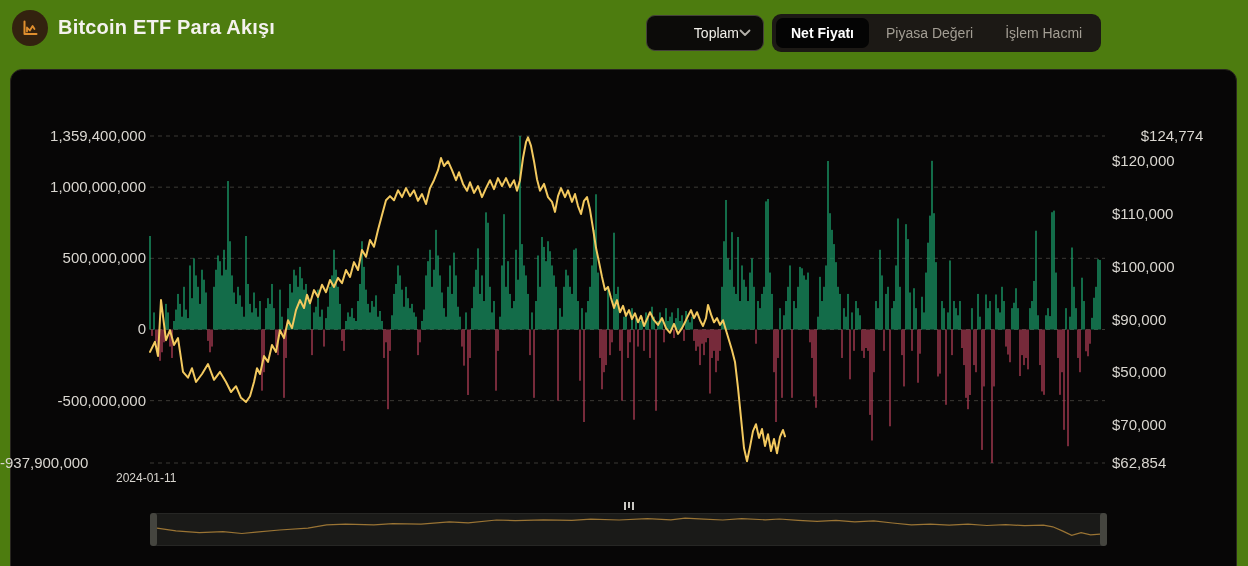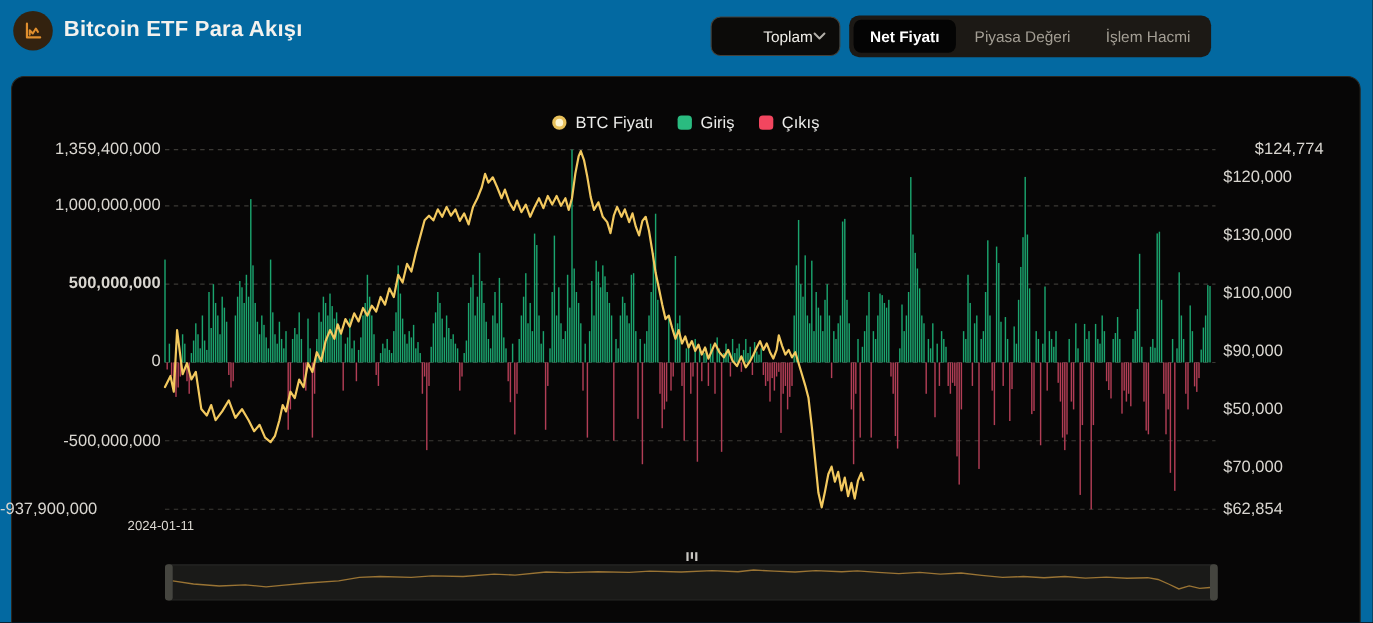--- a/index.html
+++ b/index.html
@@ -1,17 +1,17 @@
 <!DOCTYPE html>
 <html><head>
 <meta charset="utf-8">
 <style>
   html,body{margin:0;padding:0;background:#0f0d0a;width:1248px;height:566px;overflow:hidden;
     font-family:"Liberation Sans","DejaVu Sans",sans-serif;-webkit-font-smoothing:antialiased;}
-  #stage{position:relative;width:1248px;height:566px;background:#0369a1;}
+  #stage{position:relative;width:1248px;height:566px;background:#4d7c0f;}
 
   
   #header{position:absolute;left:0;top:0;width:1248px;height:56px;display:flex;align-items:center;z-index:6;}
   #icon-badge{position:absolute;left:12px;top:10px;width:36px;height:36px;border-radius:50%;
     background:#33220f;display:flex;align-items:center;justify-content:center;}
   #page-title{position:absolute;left:58px;top:16px;font-size:20px;font-weight:700;color:#f4f2ee;letter-spacing:.2px;}
   #dropdown{position:absolute;left:646px;top:15px;width:118px;height:36px;border:1px solid #45413a;border-radius:9px;
     background:#0c0b09;display:flex;align-items:center;justify-content:flex-end;padding:0 12px;box-sizing:border-box;cursor:pointer;}
   #dropdown .val{color:#f1efe9;font-size:14px;}
   #tabs{position:absolute;left:772px;top:14px;height:38px;background:#1c1915;border-radius:9px;
@@ -72,45 +72,31 @@
       </svg>
     </div>
 
     <div id="tabs">
       <div class="tab active">Net Fiyatı</div>
       <div class="tab">Piyasa Değeri</div>
       <div class="tab">İşlem Hacmi</div>
     </div>
   </div>
 
-  <div id="legend">
-    <div class="lg-item">
-      <span class="mk-circle"></span>
-      <span class="lg-label">BTC Fiyatı</span>
-    </div>
-    <div class="lg-item">
-      <span class="mk-sq mk-in"></span>
-      <span class="lg-label">Giriş</span>
-    </div>
-    <div class="lg-item">
-      <span class="mk-sq mk-out"></span>
-      <span class="lg-label">Çıkış</span>
-    </div>
-  </div>
 
   <div id="labels">
       <div class="axlab" style="left: 0px; width: 146px; text-align: right; top: 129px;">1,359,400,000</div>
       <div class="axlab" style="left: 0px; width: 146px; text-align: right; top: 180.157px;">1,000,000,000</div>
-      <div class="axlab" style="left: 0px; width: 146px; text-align: right; top: 251.328px; font-weight: bold;">500,000,000</div>
+      <div class="axlab" style="left: 0px; width: 146px; text-align: right; top: 251.328px;">500,000,000</div>
       <div class="axlab" style="left: 0px; width: 146px; text-align: right; top: 322.498px;">0</div>
       <div class="axlab" style="left: 0px; width: 146px; text-align: right; top: 393.669px;">-500,000,000</div>
       <div class="axlab" style="left: 0px; width: 146px; top: 456px;">-937,900,000</div>
       <div class="axlab" style="left: 1112px; width: 120px; text-align: center; top: 129px;">$124,774</div>
       <div class="axlab" style="left: 1112px; width: 120px; text-align: left; top: 154.212px;">$120,000</div>
-      <div class="axlab" style="left: 1112px; width: 120px; text-align: left; top: 207.022px;">$130,000</div>
+      <div class="axlab" style="left: 1112px; width: 120px; text-align: left; top: 207.022px;">$110,000</div>
       <div class="axlab" style="left: 1112px; width: 120px; text-align: left; top: 259.832px;">$100,000</div>
       <div class="axlab" style="left: 1112px; width: 120px; text-align: left; top: 312.642px;">$90,000</div>
       <div class="axlab" style="left: 1112px; width: 120px; text-align: left; top: 365.452px;">$50,000</div>
       <div class="axlab" style="left: 1112px; width: 120px; text-align: left; top: 418.262px;">$70,000</div>
       <div class="axlab" style="left: 1112px; width: 120px; text-align: left; top: 456px;">$62,854</div>
     </div>
   <div id="x-first-label">2024-01-11</div>
 
   <div id="nav-box"></div>
   <div id="nav-handle-left" class="nav-handle"></div>

